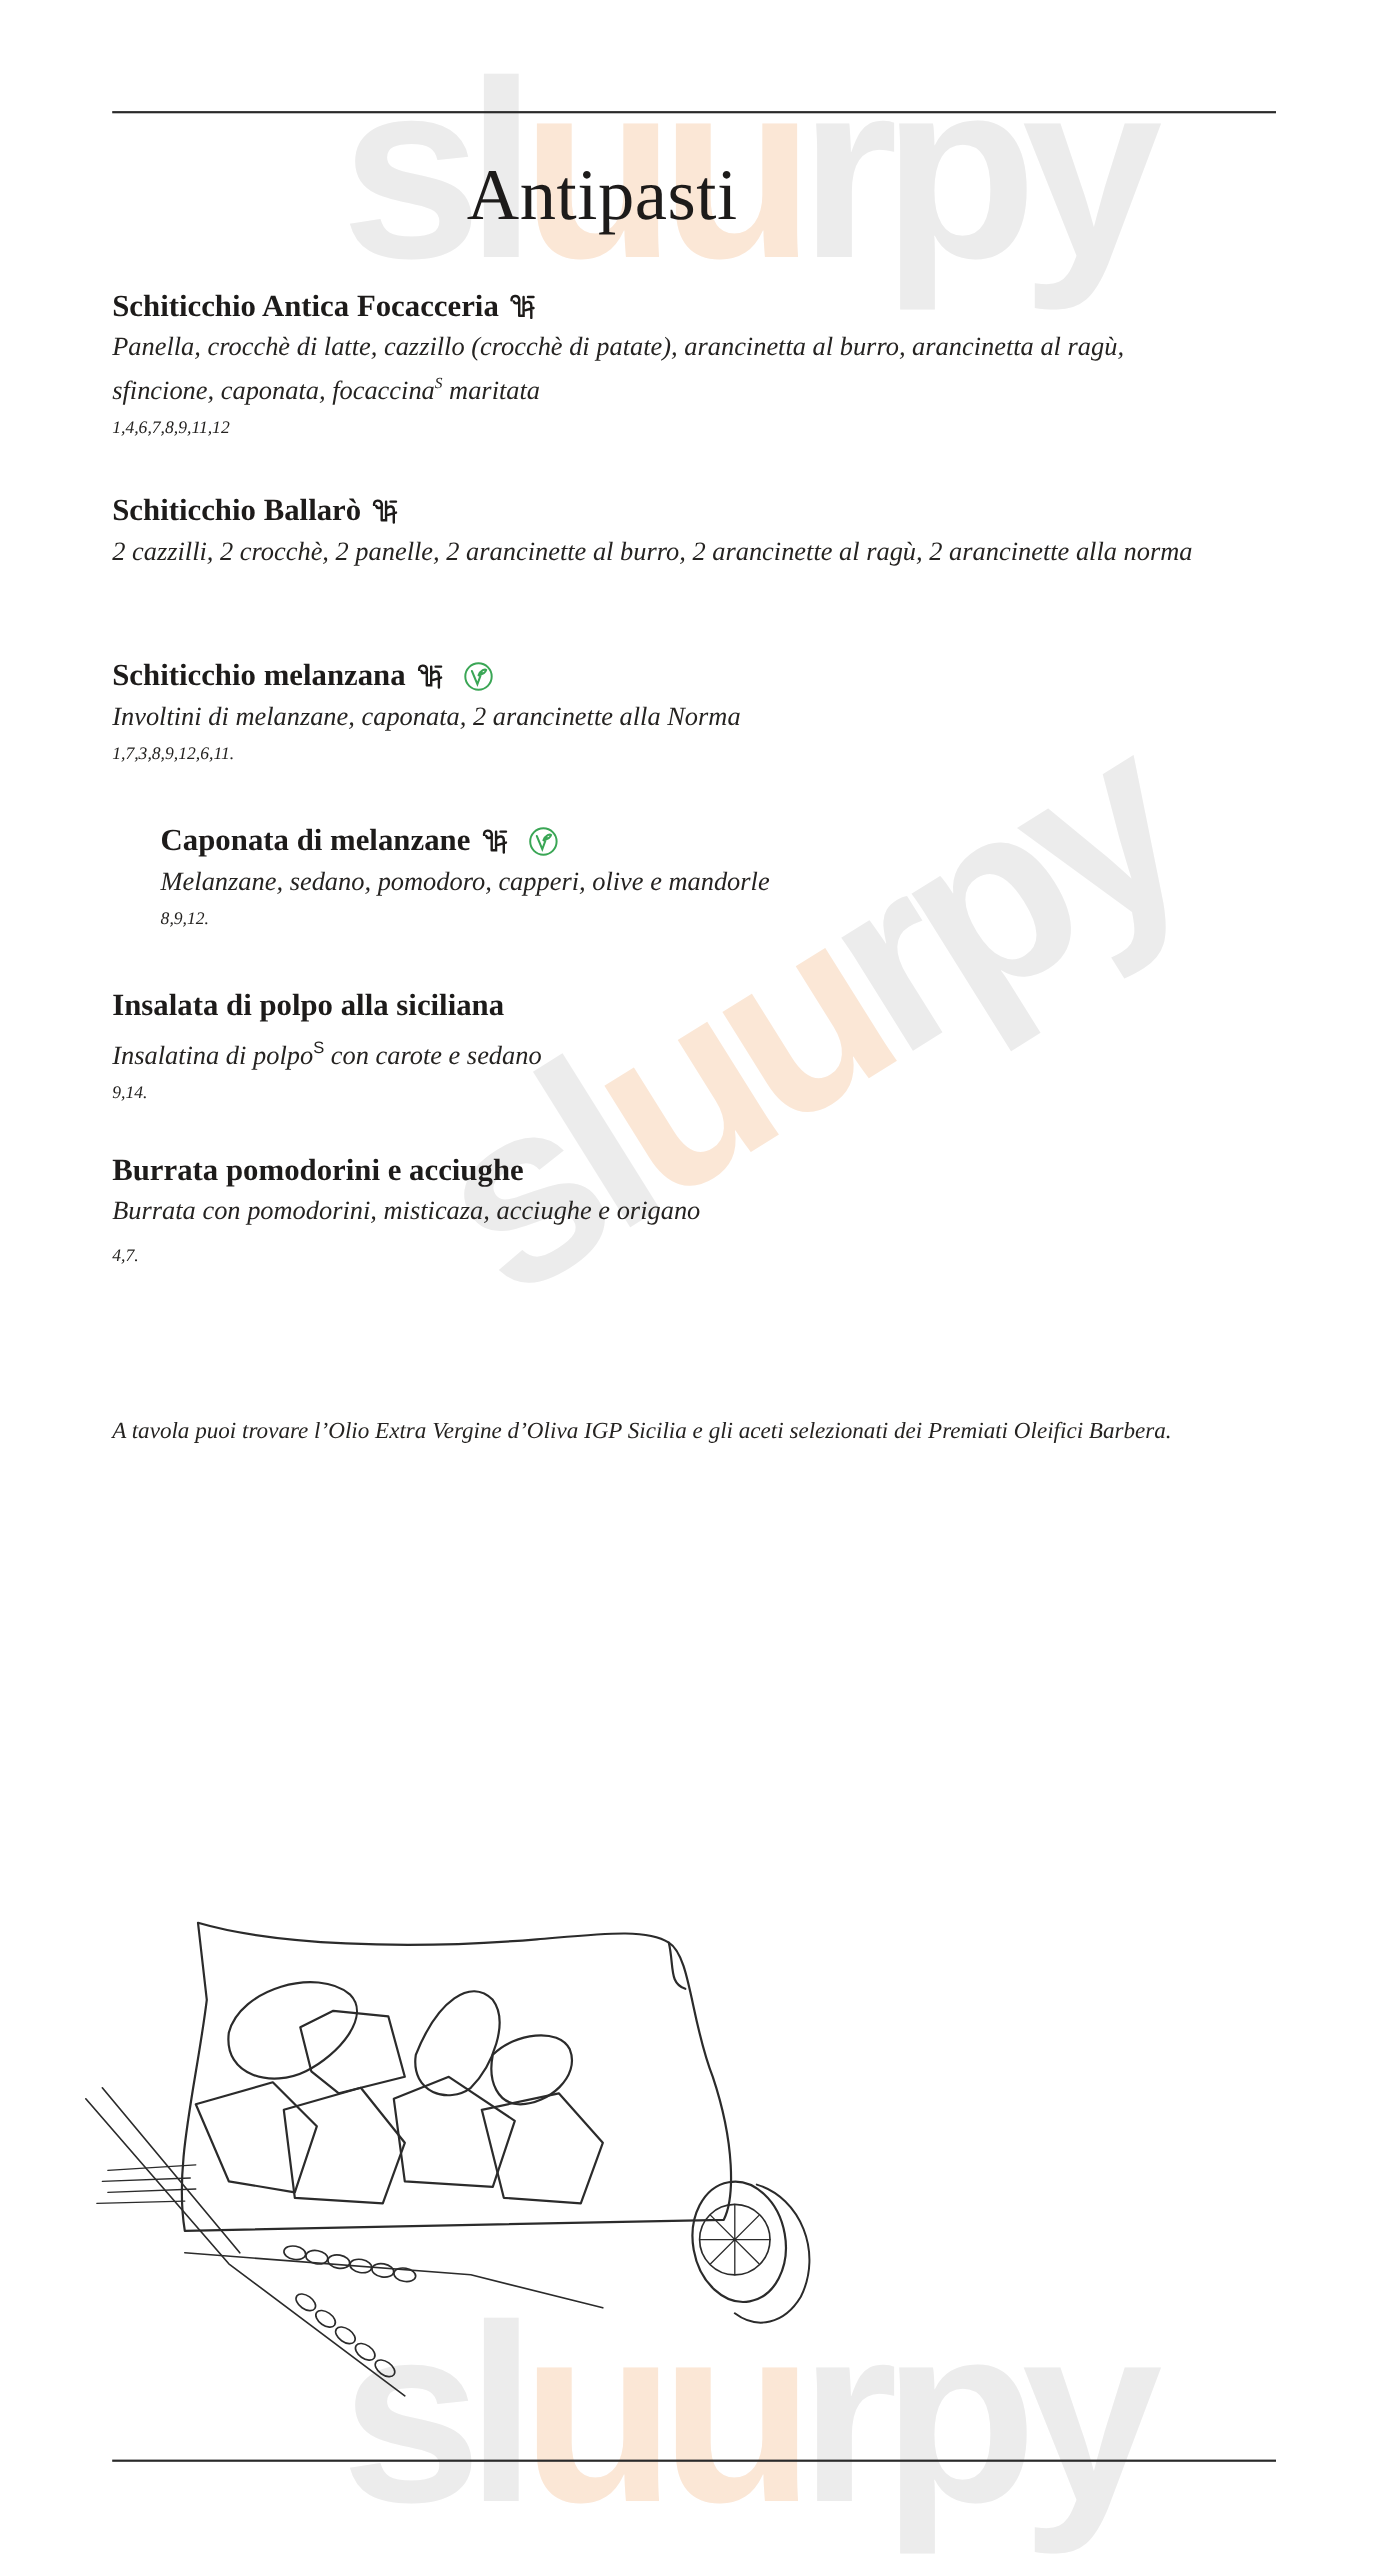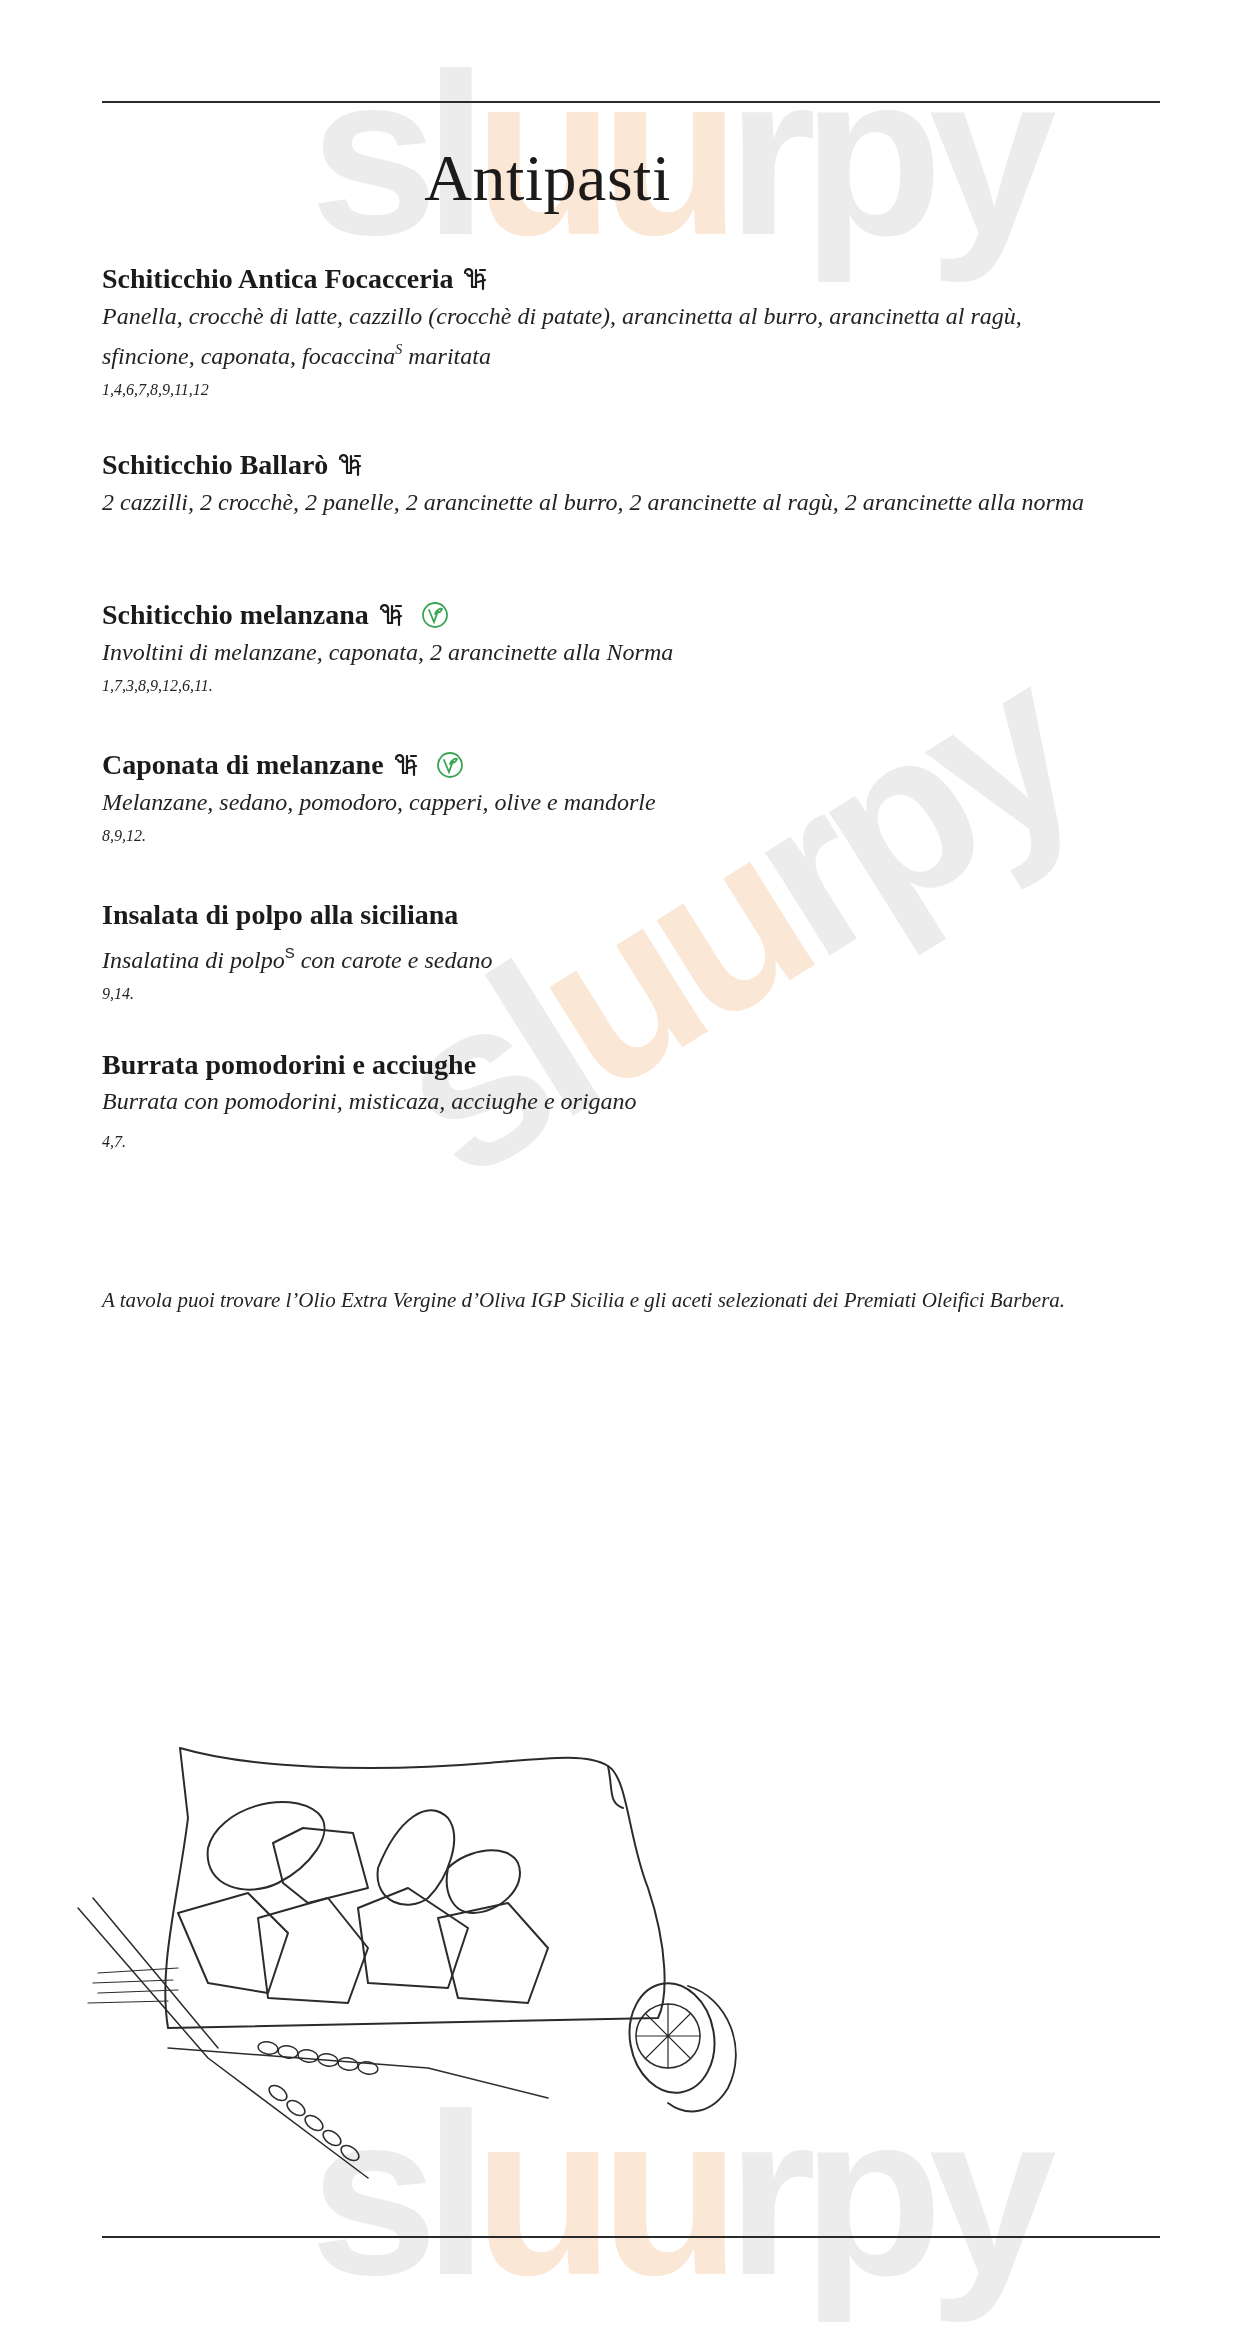--- a/index.html
+++ b/index.html
@@ -74,21 +74,21 @@
       </svg>
     <svg class="icon-veg" viewBox="0 0 28 28">
         <circle cx="14" cy="14" r="12" stroke="#3aa655" stroke-width="1.8" fill="none"></circle>
         <path d="M8 9 L13 21 L17 10 M14 13 C16 8 20 7 21 8 C20 11 17 12 15 12" stroke="#3aa655" stroke-width="1.8" fill="none" stroke-linecap="round"></path>
       </svg>
   </div>
   <div class="item-desc spacer-desc">Involtini di melanzane, caponata, 2 arancinette alla Norma</div>
   <div class="item-allergens">1,7,3,8,9,12,6,11.</div>
 </div>
 
-<div class="item" style="top:748px;">
+<div class="item" style="top:748px;margin-left:44px;">
   <div class="item-name">
     <span>Caponata di melanzane</span>
     <svg class="icon-fry" viewBox="0 0 28 28">
         <path d="M4 8 C4 3 10 3 11 7 C12 11 7 12 6 9 M11 7 L11 22 M15 5 L15 22 L12 22 M15 12 C18 8 22 9 22 13 L22 24 M19 5 L24 5 M17 17 L24 15" stroke="#1d1b1a" stroke-width="2.2" fill="none" stroke-linecap="round"></path>
       </svg>
     <svg class="icon-veg" viewBox="0 0 28 28">
         <circle cx="14" cy="14" r="12" stroke="#3aa655" stroke-width="1.8" fill="none"></circle>
         <path d="M8 9 L13 21 L17 10 M14 13 C16 8 20 7 21 8 C20 11 17 12 15 12" stroke="#3aa655" stroke-width="1.8" fill="none" stroke-linecap="round"></path>
       </svg>
   </div>

